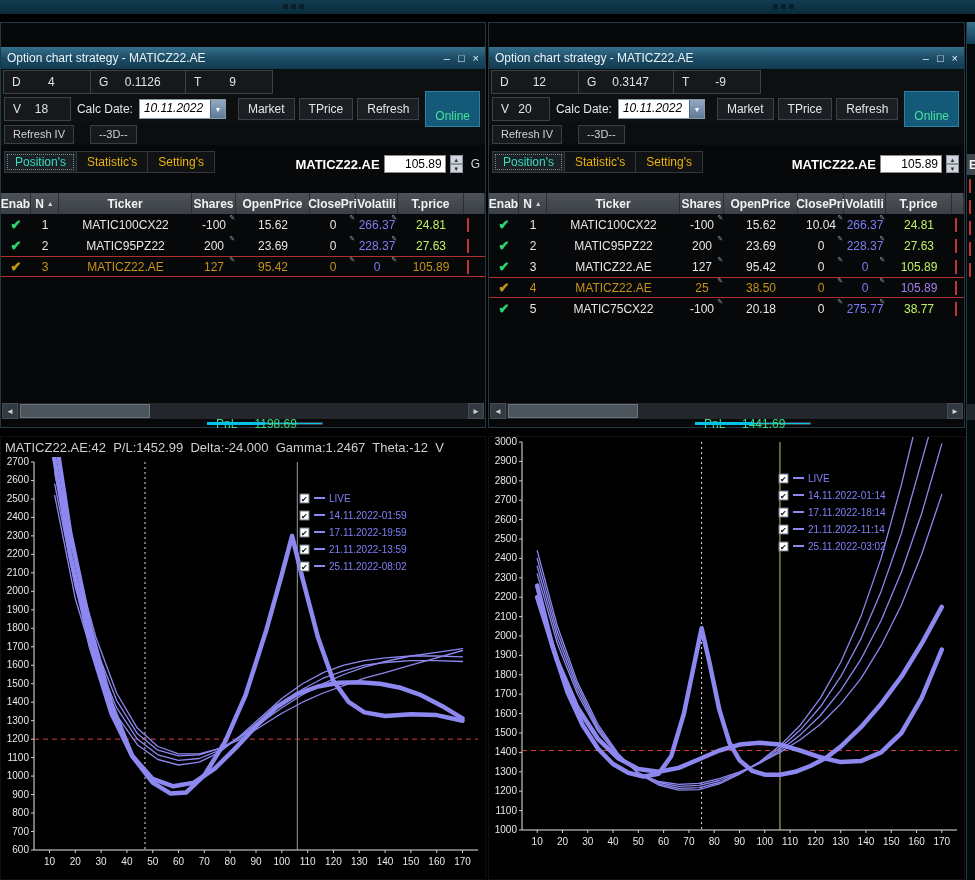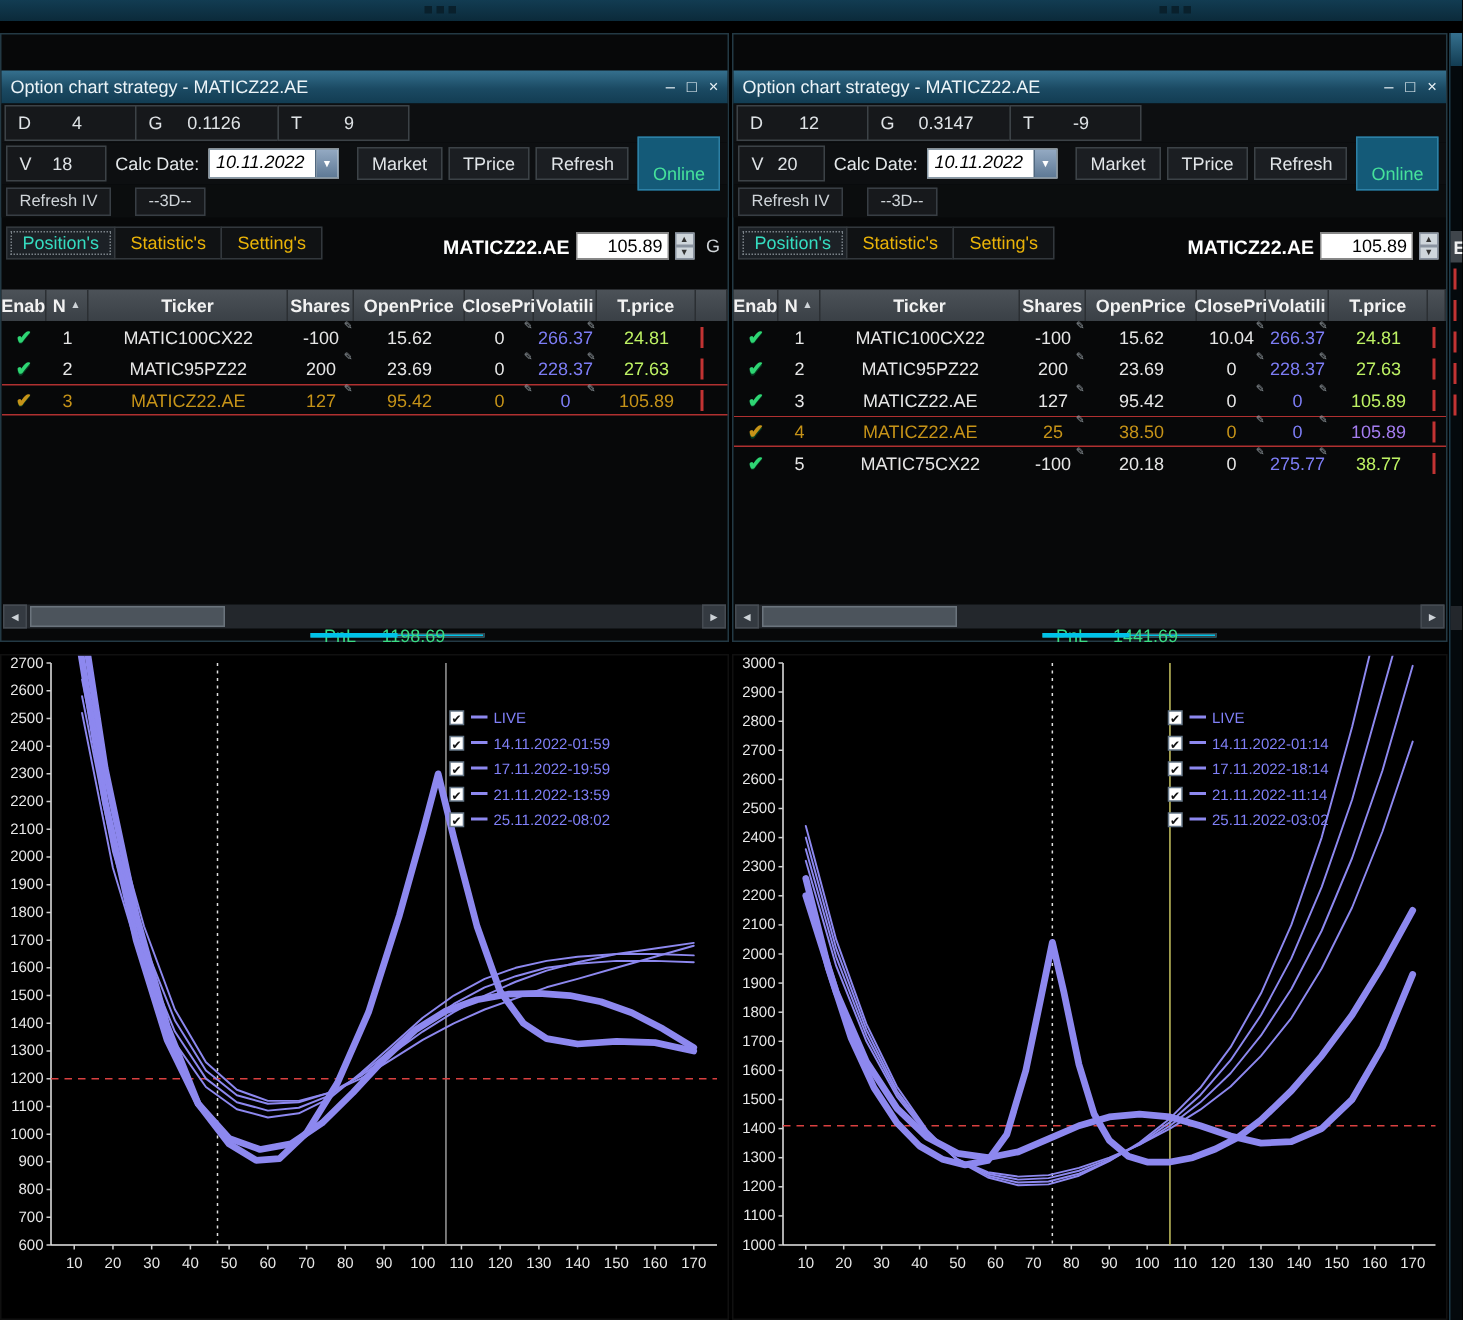--- a/index.html
+++ b/index.html
@@ -431,20 +431,21 @@
       </div>
     <div class="hscroll">
       <span class="sb-btn">◄</span>
       <span class="sb-thumb"></span>
       <span class="sb-btn right">►</span>
     </div>
     <div class="accent"></div>
   </div>
 
   <div class="chart-panel" style="left:0;width:486px">
+    <div class="chart-header">MATICZ22.AE:42  P/L:1452.99  Delta:-24.000  Gamma:1.2467  Theta:-12  V</div>
     <div class="chart-canvas">
         <svg width="484" height="424">
           <defs>
             <clipPath id="clip0">
               <rect x="33" y="0" width="444" height="393"></rect>
             </clipPath>
           </defs>
           <line x1="33" y1="5" x2="33" y2="393" stroke="#e8e8e8" stroke-width="1"></line>
           <line x1="33" y1="393" x2="477" y2="393" stroke="#e8e8e8" stroke-width="1"></line>
           <line x1="30" y1="393" x2="33" y2="393" stroke="#cfcfcf" stroke-width="1"></line>

